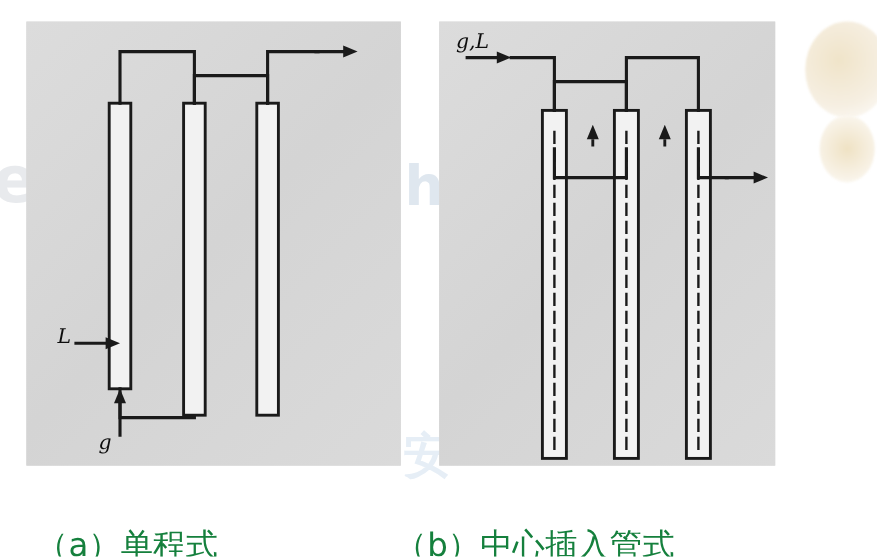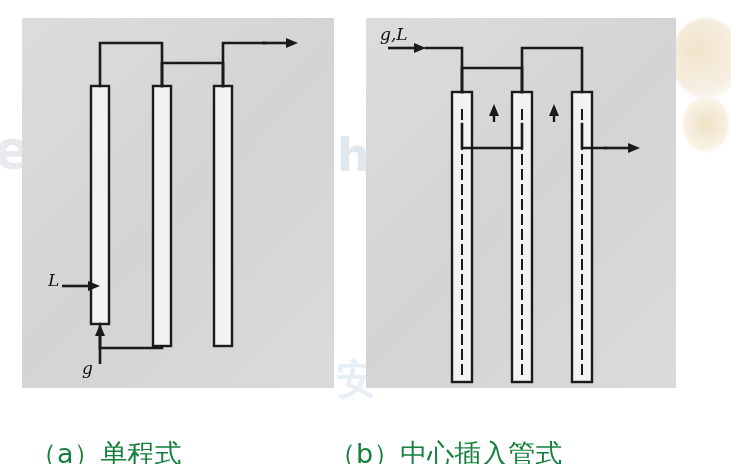--- a/index.html
+++ b/index.html
@@ -64,21 +64,21 @@
     background: radial-gradient(circle at 50% 50%, #efe2c4 0%, #f8f2e6 65%, #ffffff 100%);
     filter: blur(1px);
   }
   .panel {
     position: absolute;
     background: #d9d9d9;
     background-image: linear-gradient(135deg, #dcdcdc 0%, #d4d4d4 50%, #dadada 100%);
     border: 0;
   }
   .panel-a { left: 22px; top: 18px; width: 312px; height: 370px; }
-  .panel-b { left: 366px; top: 18px; width: 310px; height: 370px; }
+  .panel-b { left: 366px; top: 18px; width: 280px; height: 370px; }
 
   .panel svg { display: block; }
 
   .caption {
     position: absolute;
     font-family: "DejaVu Sans", sans-serif;
     font-size: 27px;
     color: #15803d;
     font-weight: 500;
     white-space: nowrap;

